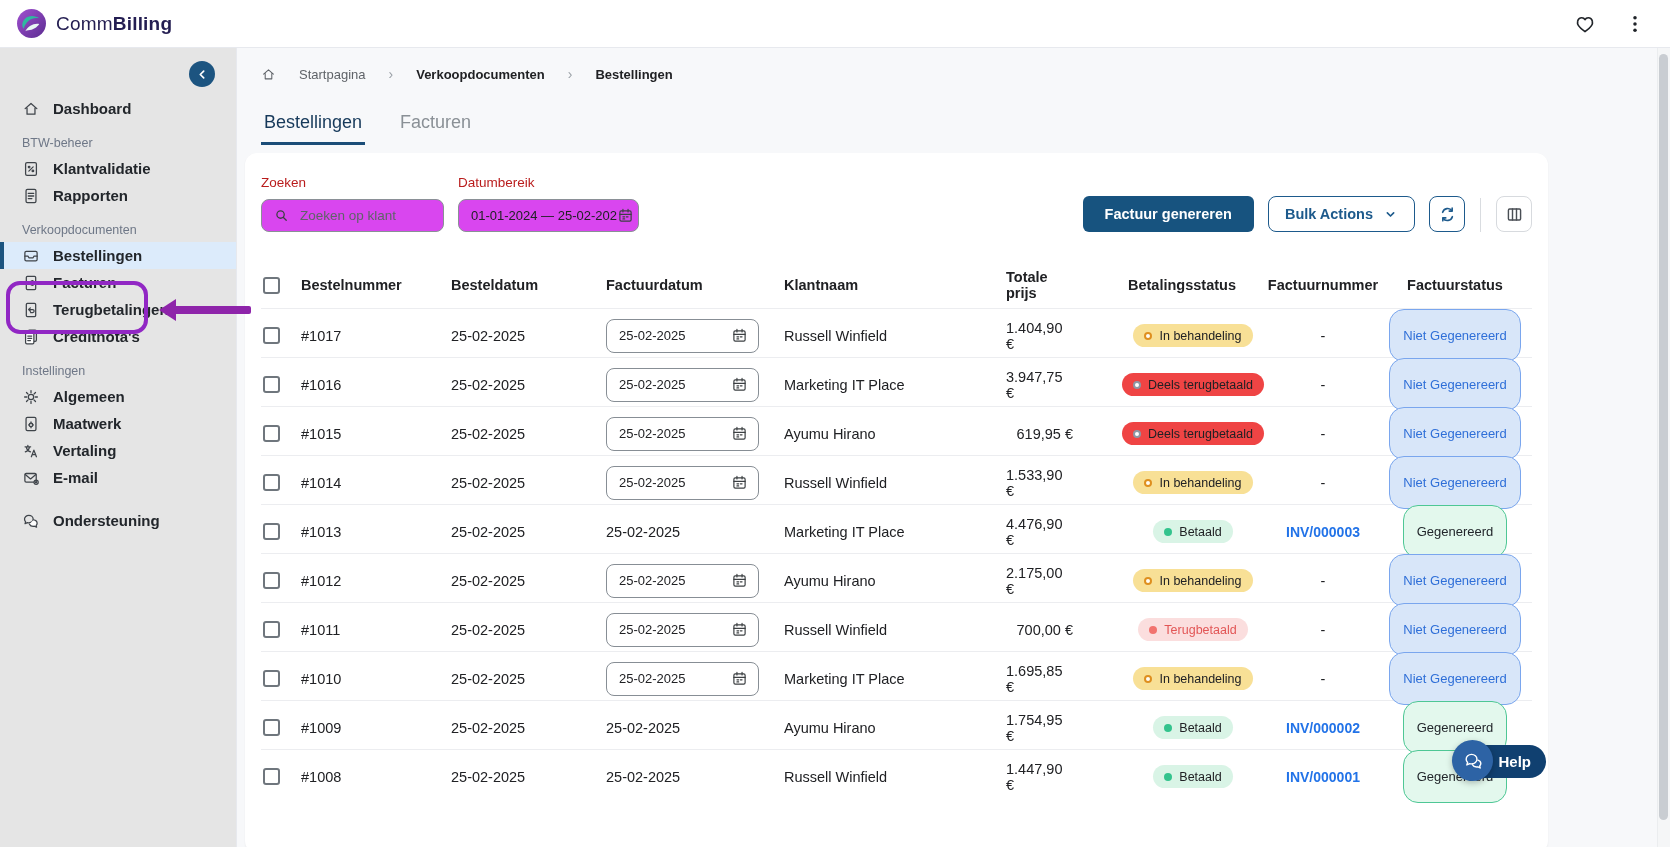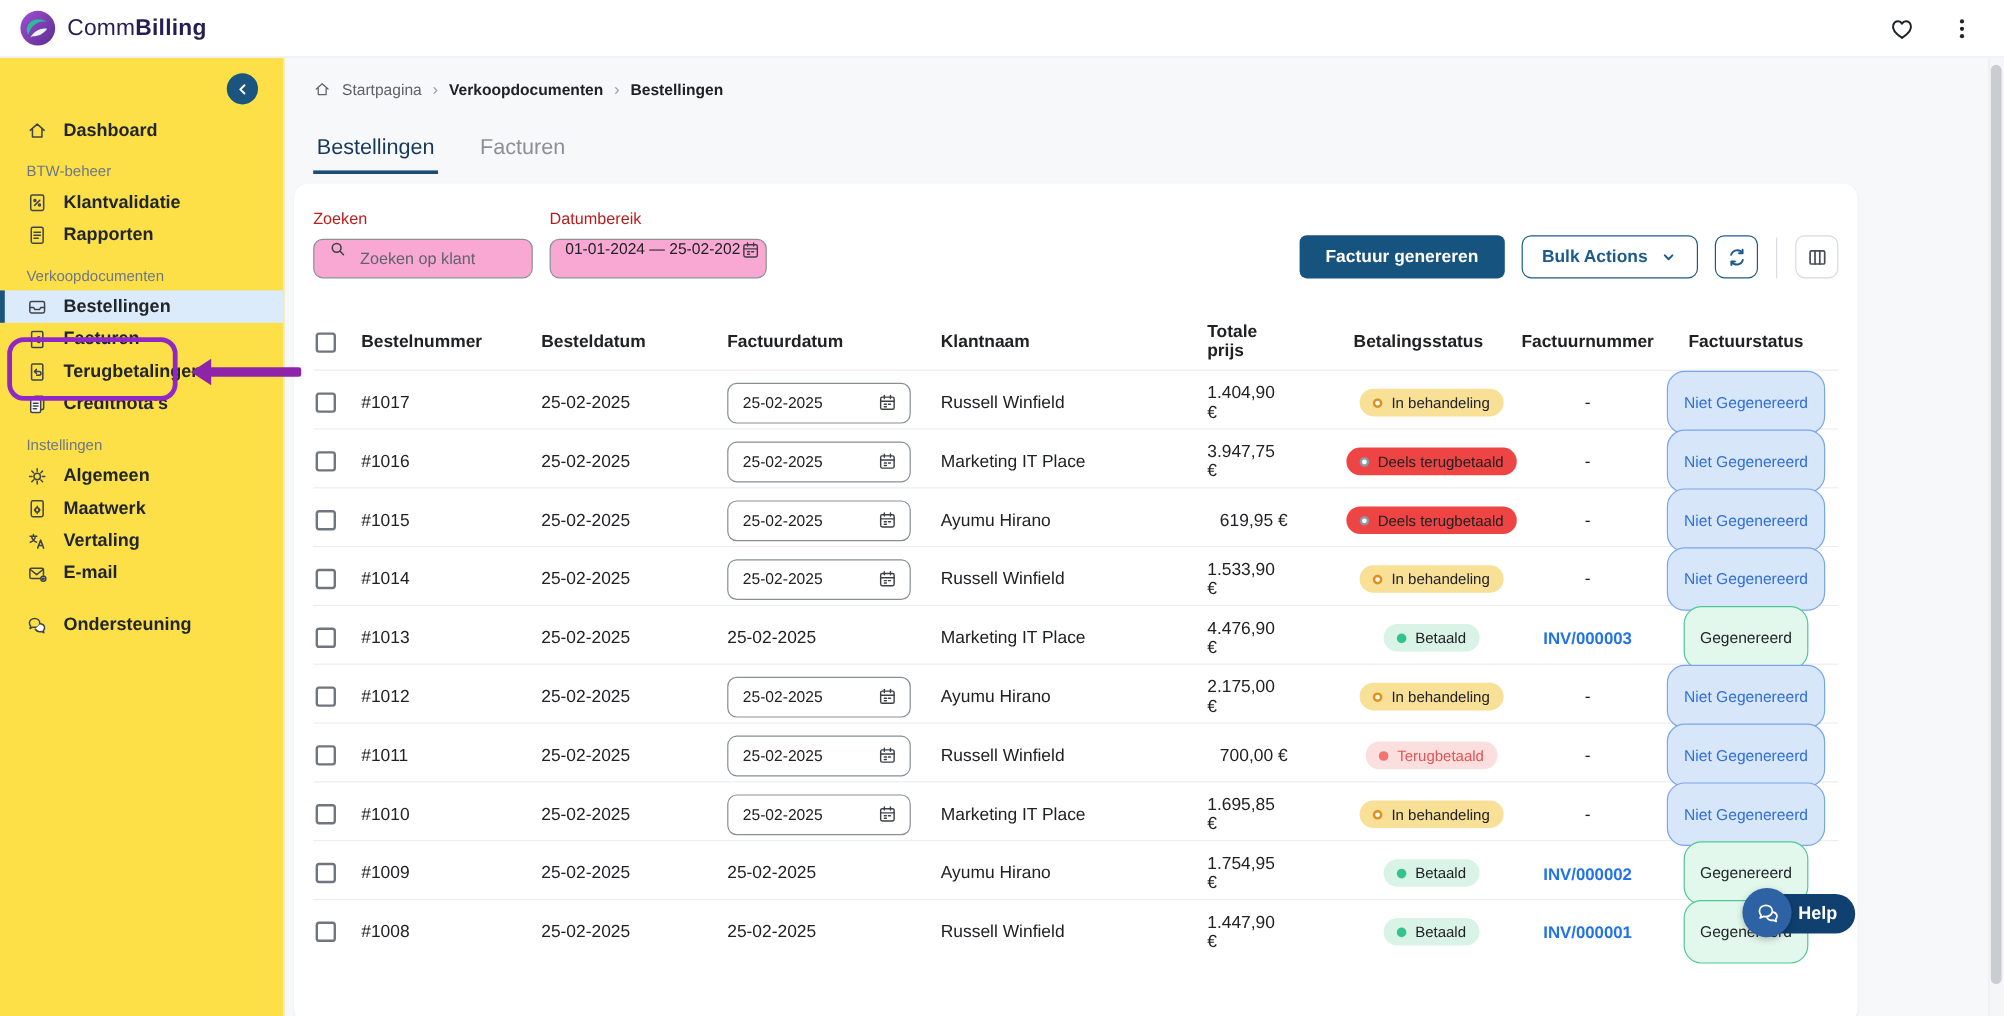--- a/index.html
+++ b/index.html
@@ -14,21 +14,21 @@
 .logo-ic{width:31px;height:31px;display:flex}
 .logo-ic svg{width:31px;height:31px}
 .brand-text{font-size:19px;color:#241e52;letter-spacing:.2px}
 .brand-text b{font-weight:800}
 .topbar-right{display:flex;align-items:center;gap:28px;padding-right:4px}
 .tb-ic{width:22px;height:22px;color:#1f2328;cursor:pointer;display:flex}
 .tb-ic svg{width:22px;height:22px}
 
 
 .shell{display:flex;height:799px}
-.sidebar{width:237px;background:#fde047;border-right:1px solid #e7e9ee;position:relative;flex:none}
+.sidebar{width:237px;background:#e5e5e5;border-right:1px solid #e7e9ee;position:relative;flex:none}
 .collapse-btn{position:absolute;top:13px;right:21px;width:26px;height:26px;border-radius:50%;
   background:#1c5480;border:none;color:#fff;display:flex;align-items:center;justify-content:center;padding:0;cursor:pointer}
 .collapse-btn svg{width:15px;height:15px}
 nav{padding-top:31px}
 .nav-gap{height:16px}
 .nav-section{margin:14px 0 5px;padding-left:22px;font-size:12.5px;color:#6e7787}
 .nav-item{height:27px;display:flex;align-items:center;gap:13px;padding-left:22px;
   font-size:15px;font-weight:600;color:#22262b;cursor:pointer;position:relative;white-space:nowrap}
 .nav-ic{width:18px;height:18px;color:#3f444a;flex:none;display:flex}
 .nav-ic svg{width:18px;height:18px}
@@ -37,36 +37,36 @@
 
 
 .annot-rect{position:absolute;left:6px;top:233px;width:142px;height:53px;border:4px solid #9127c4;
   border-radius:14px;z-index:6;pointer-events:none}
 .arrow-head{position:absolute;left:159px;top:251px;width:0;height:0;border-top:11px solid transparent;
   border-bottom:11px solid transparent;border-right:17px solid #8e24aa;z-index:6;pointer-events:none}
 .arrow-shaft{position:absolute;left:174px;top:258px;width:77px;height:8px;background:#8e24aa;border-radius:2px;z-index:6;pointer-events:none}
 
 
 .main{flex:1;background:#f7f8fa;padding-top:18px;overflow:hidden}
-.breadcrumb{display:flex;align-items:flex-end;gap:9px;margin-left:24px;font-size:13px;color:#5f6368}
+.breadcrumb{display:flex;align-items:flex-end;gap:23px;margin-left:24px;font-size:13px;color:#5f6368}
 .bc-home{width:15px;height:15px;color:#5f6368;display:flex}
 .bc-home svg{width:15px;height:15px}
 .bc-sep{color:#9aa0a6;font-size:14px}
 .bc-strong{color:#202124;font-weight:700;cursor:pointer}
 .bc-link{cursor:pointer}
 .tabs{display:flex;gap:32px;margin:30px 0 0 24px}
 .tab{font-size:18px;color:#8a9096;padding:0 3px 9px;cursor:pointer}
 .tab.active{color:#16395a;border-bottom:3px solid #1b4d78}
 
 
 .card{background:#fff;border-radius:12px;margin:8px 122px 0 8px;padding:16px 16px 24px;
   box-shadow:0 1px 2px rgba(16,24,40,.06);height:700px;position:relative}
 .filterbar{display:flex;align-items:flex-end;gap:14px;padding-top:6px}
 .field label{display:block;font-size:13.5px;color:#b91c1c;margin-bottom:9px}
-.inputbox{display:flex;height:33px;border:1.3px solid #8a9096;border-radius:8px;background:#f9a8d4}
+.inputbox{display:flex;align-items:center;height:33px;border:1.3px solid #8a9096;border-radius:8px;background:#d946ef}
 .searchbox{width:183px;padding:0 10px 0 12px;gap:8px}
 .searchbox svg{width:16px;height:16px;color:#3c4043;flex:none}
 .searchbox input{border:none;outline:none;font-size:13.5px;width:100%;font-family:inherit;color:#202124;background:transparent}
 .searchbox input::placeholder{color:#5f6368}
 .datebox-filter{width:181px;padding:0 20px 0 12px;justify-content:space-between;font-size:13px;white-space:nowrap;cursor:pointer}
 .cal-ic{display:flex;color:#3c4043}
 .cal-ic svg{width:17px;height:17px}
 .spacer{flex:1}
 .btn-primary{height:36px;padding:0 22px;background:#17537f;color:#fff;font-weight:700;font-size:14.5px;
   border:none;border-radius:6px;cursor:pointer;font-family:inherit}

